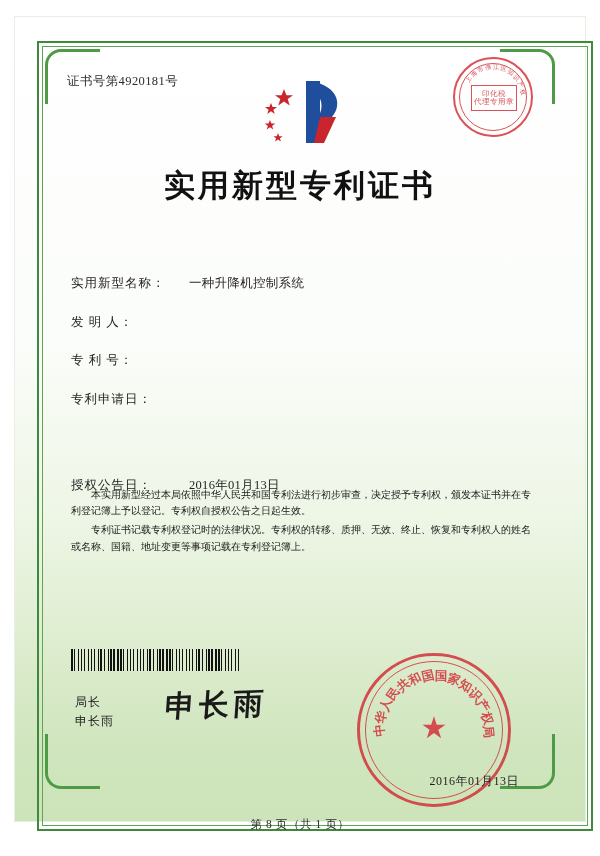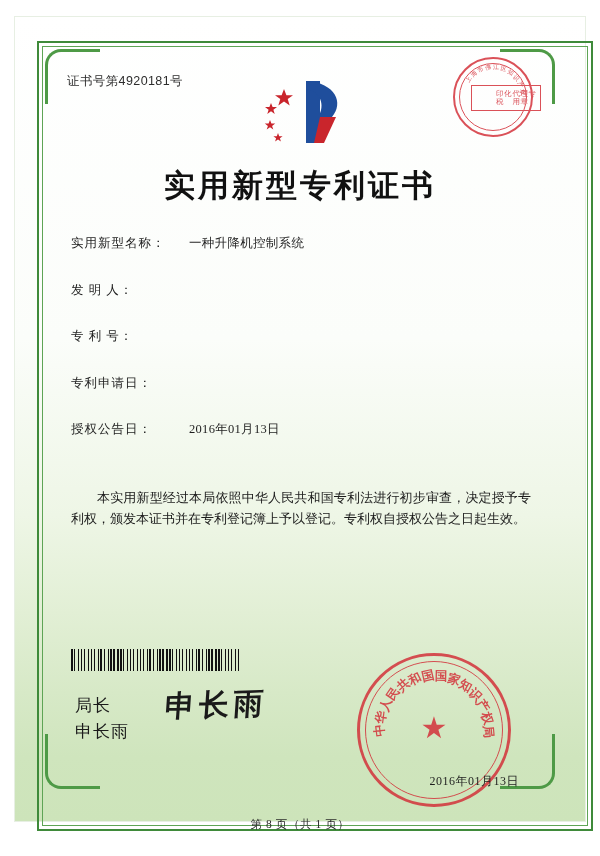--- a/index.html
+++ b/index.html
@@ -75,21 +75,21 @@
   .corner.br { right: 30px; bottom: 32px; border-right-width: 3px; border-bottom-width: 3px; border-bottom-right-radius: 16px; }
 
   
   .cert-no {
     position: absolute;
     left: 52px;
     top: 56px;
     font-size: 12.5px;
     color: #2d2d2d;
     letter-spacing: 0.4px;
-    font-family: Liberation Sans, sans-serif;
+    font-family: Liberation Serif, serif;
   }
 
   
   .top-seal {
     position: absolute;
     right: 52px;
     top: 40px;
     width: 76px;
     height: 76px;
     border-radius: 50%;
@@ -117,27 +117,26 @@
     white-space: nowrap;
   }
   .top-seal .center-box {
     position: absolute;
     left: 16px;
     top: 26px;
     width: 44px;
     height: 24px;
     border: 1px solid #d4333c;
     display: flex;
-    flex-direction: row;
+    flex-direction: column;
     align-items: center;
     justify-content: center;
     line-height: 1.05;
     font-size: 7.5px;
     letter-spacing: 0.5px;
-    padding-left: 24px;
   }
 
   
   .logo {
     position: absolute;
     left: 50%;
     top: 56px;
     transform: translateX(-50%);
     width: 120px;
     height: 78px;
@@ -169,34 +168,34 @@
     align-items: baseline;
     margin-bottom: 21.5px;
     font-size: 12.5px;
     color: #1e1e1e;
   }
   .field-label {
     width: 118px;
     flex: 0 0 118px;
     letter-spacing: 1px;
     white-space: nowrap;
-    margin-top: 8px;
   }
   .field-value {
     flex: 1 1 auto;
     letter-spacing: 0.3px;
+    margin-top: 48px;
   }
 
   
   .body-text {
     position: absolute;
     left: 56px;
     top: 470px;
     width: 460px;
-    font-size: 13px;
+    font-size: 10px;
     line-height: 1.62;
     color: #1b1b1b;
     text-align: justify;
   }
   .body-text p {
     margin: 0 0 3px 0;
     text-indent: 2em;
   }
 
   
@@ -215,21 +214,21 @@
       #111 7.2px, #111 8.4px,
       transparent 8.4px, transparent 9.8px
     );
   }
 
   
   .sign-block {
     position: absolute;
     left: 60px;
     top: 676px;
-    font-size: 17px;
+    font-size: 12px;
     line-height: 1.55;
     color: #1b1b1b;
     letter-spacing: 1px;
   }
   .handwriting {
     position: absolute;
     left: 150px;
     top: 668px;
     font-size: 30px;
     font-family: "Liberation Serif", serif;
@@ -370,20 +369,21 @@
         <div class="field-label">专利申请日：</div>
       </div>
       <div class="field-row">
         <div class="field-label">授权公告日：</div>
         <div class="field-value">2016年01月13日</div>
       </div>
     </div>
 
     <div class="body-text">
       <p>本实用新型经过本局依照中华人民共和国专利法进行初步审查，决定授予专利权，颁发本证书并在专利登记簿上予以登记。专利权自授权公告之日起生效。</p>
+      <p>专利证书记载专利权登记时的法律状况。专利权的转移、质押、无效、终止、恢复和专利权人的姓名或名称、国籍、地址变更等事项记载在专利登记簿上。</p>
     </div>
 
     <div class="barcode"></div>
 
     <div class="sign-block">
       <div>局长</div>
       <div>申长雨</div>
     </div>
     <div class="handwriting">申长雨</div>
 

